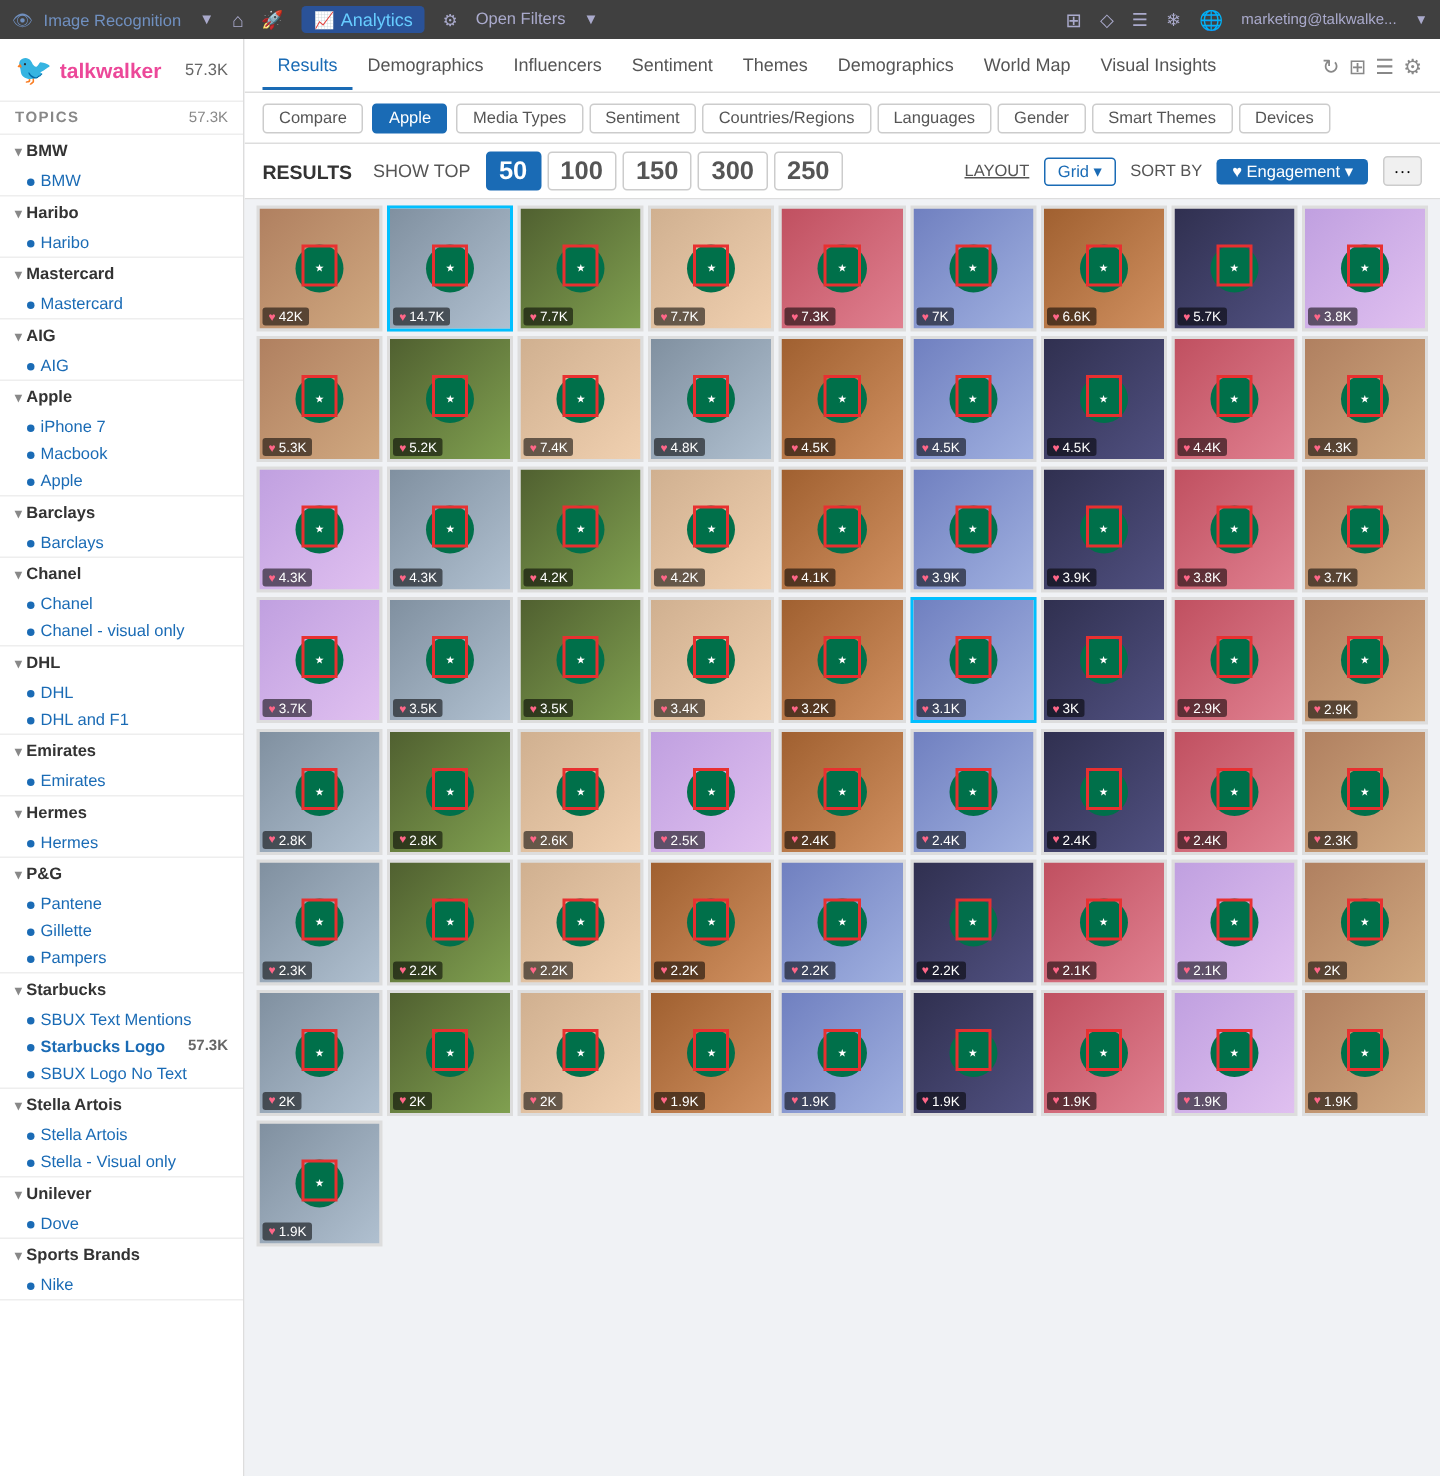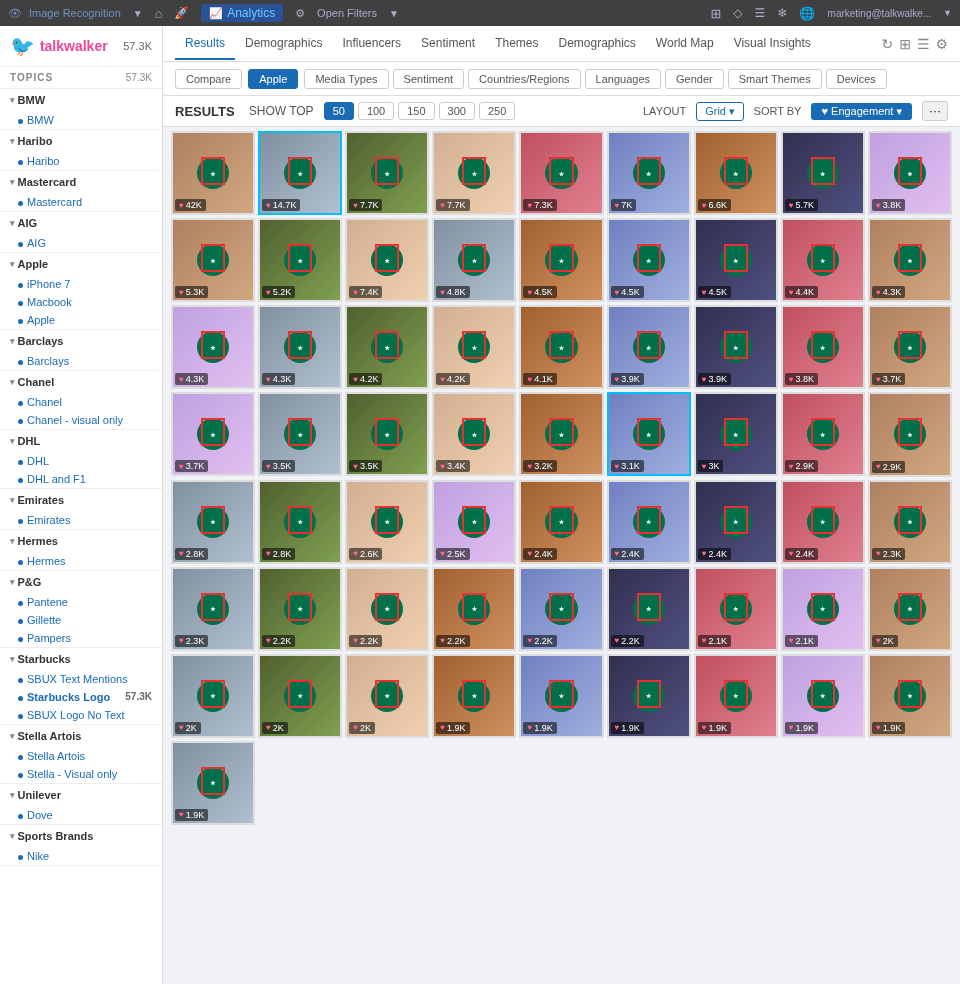--- a/index.html
+++ b/index.html
@@ -123,28 +123,29 @@
       display: flex;
       align-items: center;
       gap: 10px;
     }
     .results-label { font-size: 13px; font-weight: bold; color: #333; margin-right: 4px; }
     .show-top-label { font-size: 12px; color: #555; }
     .count-btn {
       padding: 2px 8px;
       border: 1px solid #ccc;
       border-radius: 3px;
-      font-size: 11px;
+      font-size: 17px;
       cursor: pointer;
       background: #fff;
       color: #555;
+      font-weight: bold;
     }
     .count-btn.active { background: #1a6bb5; color: #fff; border-color: #1a6bb5; }
     .toolbar-spacer { flex: 1; }
-    .layout-label { font-size: 11px; color: #555; }
+    .layout-label { font-size: 11px; color: #555; text-decoration: underline; }
     .sort-label { font-size: 11px; color: #555; }
     .grid-btn {
       background: #fff;
       border: 1px solid #1a6bb5;
       color: #1a6bb5;
       padding: 2px 8px;
       border-radius: 3px;
       font-size: 11px;
       cursor: pointer;
     }

